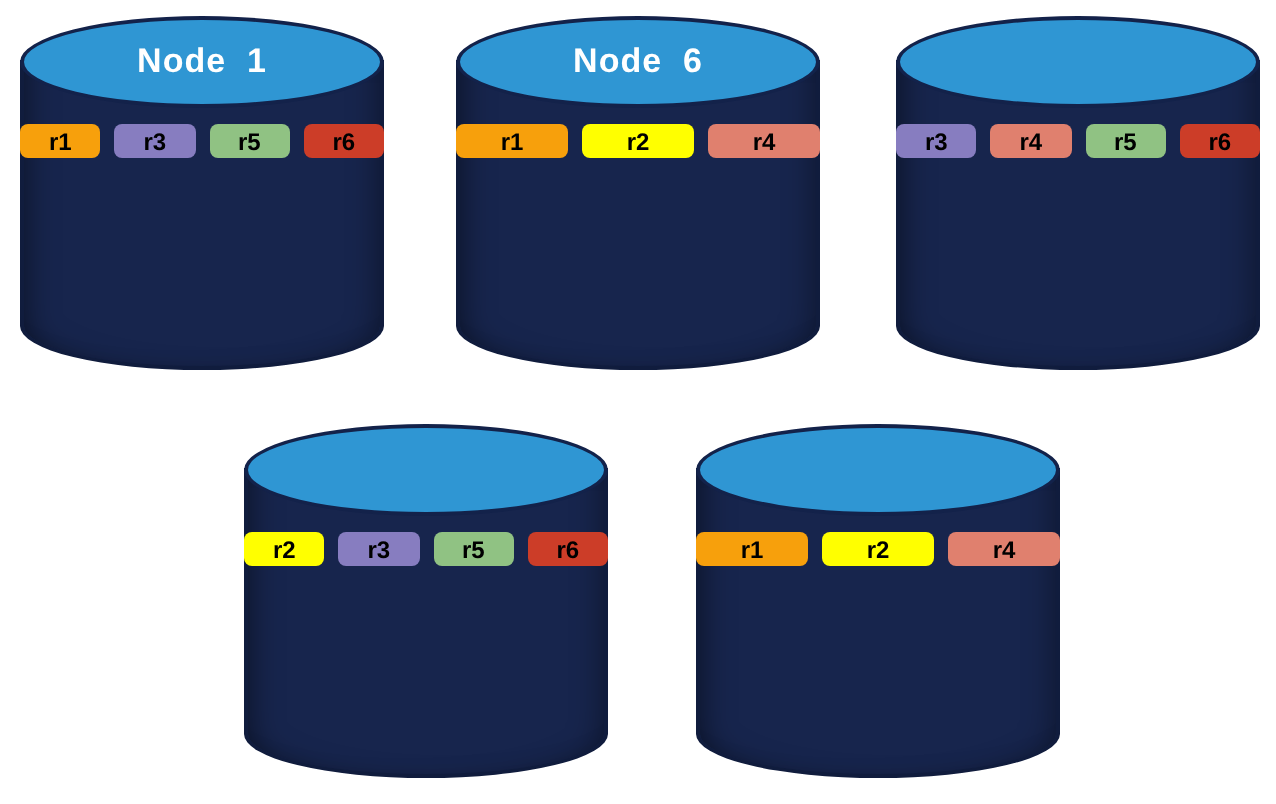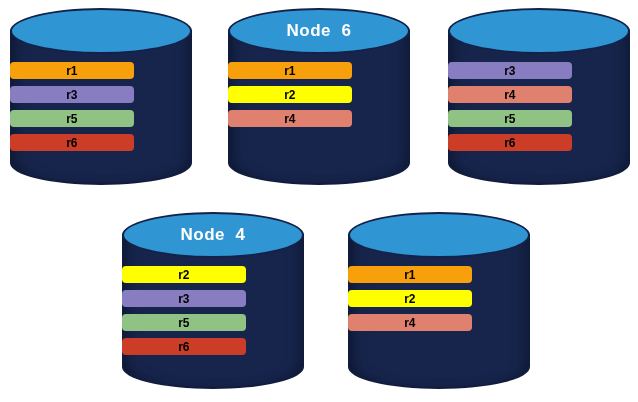--- a/index.html
+++ b/index.html
@@ -71,22 +71,22 @@
     white-space: pre;
   }
 
   .replica-list {
     position: absolute;
     left: 0;
     top: 50px;
     width: 100%;
     z-index: 2;
     display: flex;
-    flex-direction: column;
-    align-items: flex-start;
+    flex-direction: row;
+    align-items: flex-end;
     gap: 7px;
     padding-top: 4px;
     box-sizing: border-box;
   }
 
   .replica-bar {
     width: 68%;
     height: 17px;
     border-radius: 4px;
     display: flex;
@@ -99,20 +99,21 @@
     box-sizing: border-box;
   }
 </style>
 </head>
 <body>
 
 <div id="stage">
     <div class="node" style="left: 10px; top: 8px; width: 182px; height: 177px;">
       <div class="cyl-body"></div>
       <div class="cyl-top"></div>
+      <div class="node-title">Node  1</div>
       <div class="replica-list">
         <div class="replica-bar" style="background: rgb(247, 160, 12);">r1</div>
         <div class="replica-bar" style="background: rgb(135, 125, 192);">r3</div>
         <div class="replica-bar" style="background: rgb(144, 194, 131);">r5</div>
         <div class="replica-bar" style="background: rgb(204, 61, 40);">r6</div>
       </div>
     </div>
     <div class="node" style="left: 228px; top: 8px; width: 182px; height: 177px;">
       <div class="cyl-body"></div>
       <div class="cyl-top"></div>
@@ -129,21 +130,20 @@
       <div class="replica-list">
         <div class="replica-bar" style="background: rgb(135, 125, 192);">r3</div>
         <div class="replica-bar" style="background: rgb(224, 128, 110);">r4</div>
         <div class="replica-bar" style="background: rgb(144, 194, 131);">r5</div>
         <div class="replica-bar" style="background: rgb(204, 61, 40);">r6</div>
       </div>
     </div>
     <div class="node" style="left: 122px; top: 212px; width: 182px; height: 177px;">
       <div class="cyl-body"></div>
       <div class="cyl-top"></div>
-      <div class="node-title">Node  4</div>
       <div class="replica-list">
         <div class="replica-bar" style="background: rgb(255, 255, 0);">r2</div>
         <div class="replica-bar" style="background: rgb(135, 125, 192);">r3</div>
         <div class="replica-bar" style="background: rgb(144, 194, 131);">r5</div>
         <div class="replica-bar" style="background: rgb(204, 61, 40);">r6</div>
       </div>
     </div>
     <div class="node" style="left: 348px; top: 212px; width: 182px; height: 177px;">
       <div class="cyl-body"></div>
       <div class="cyl-top"></div>

